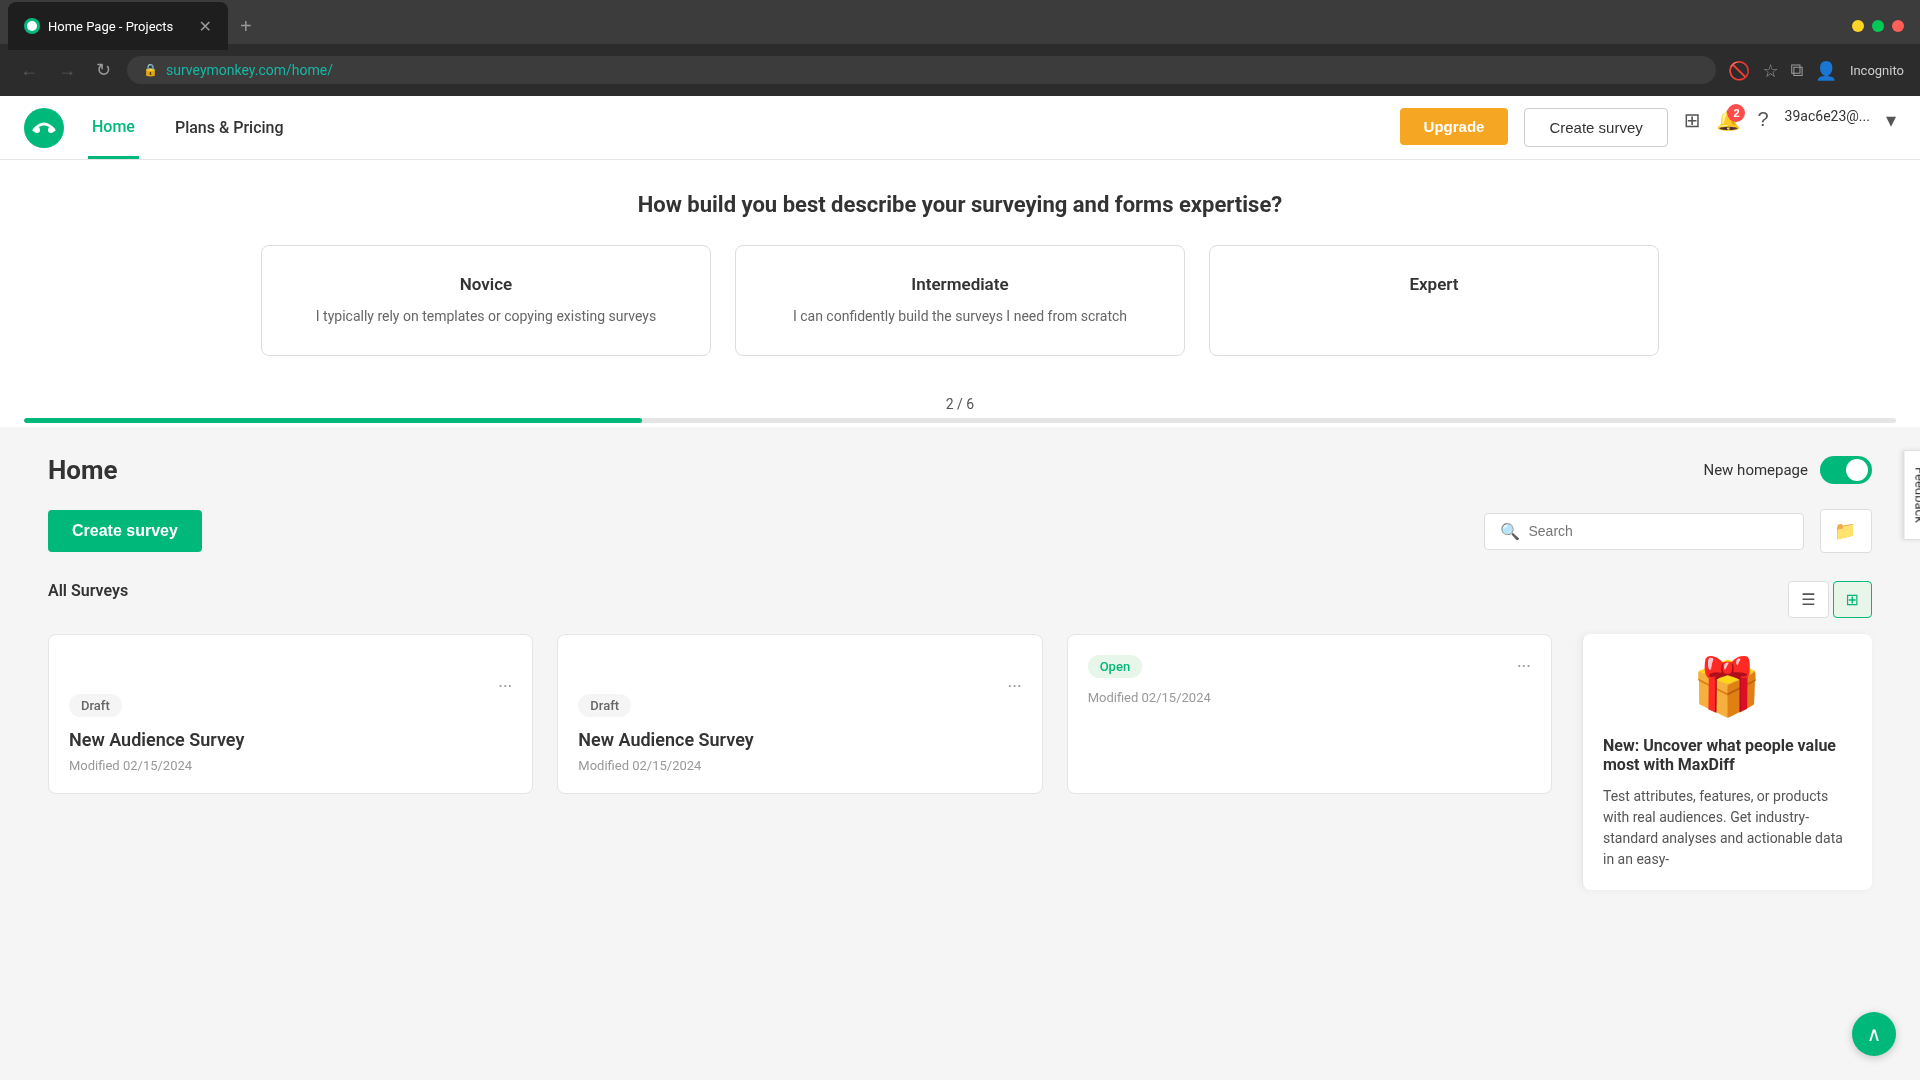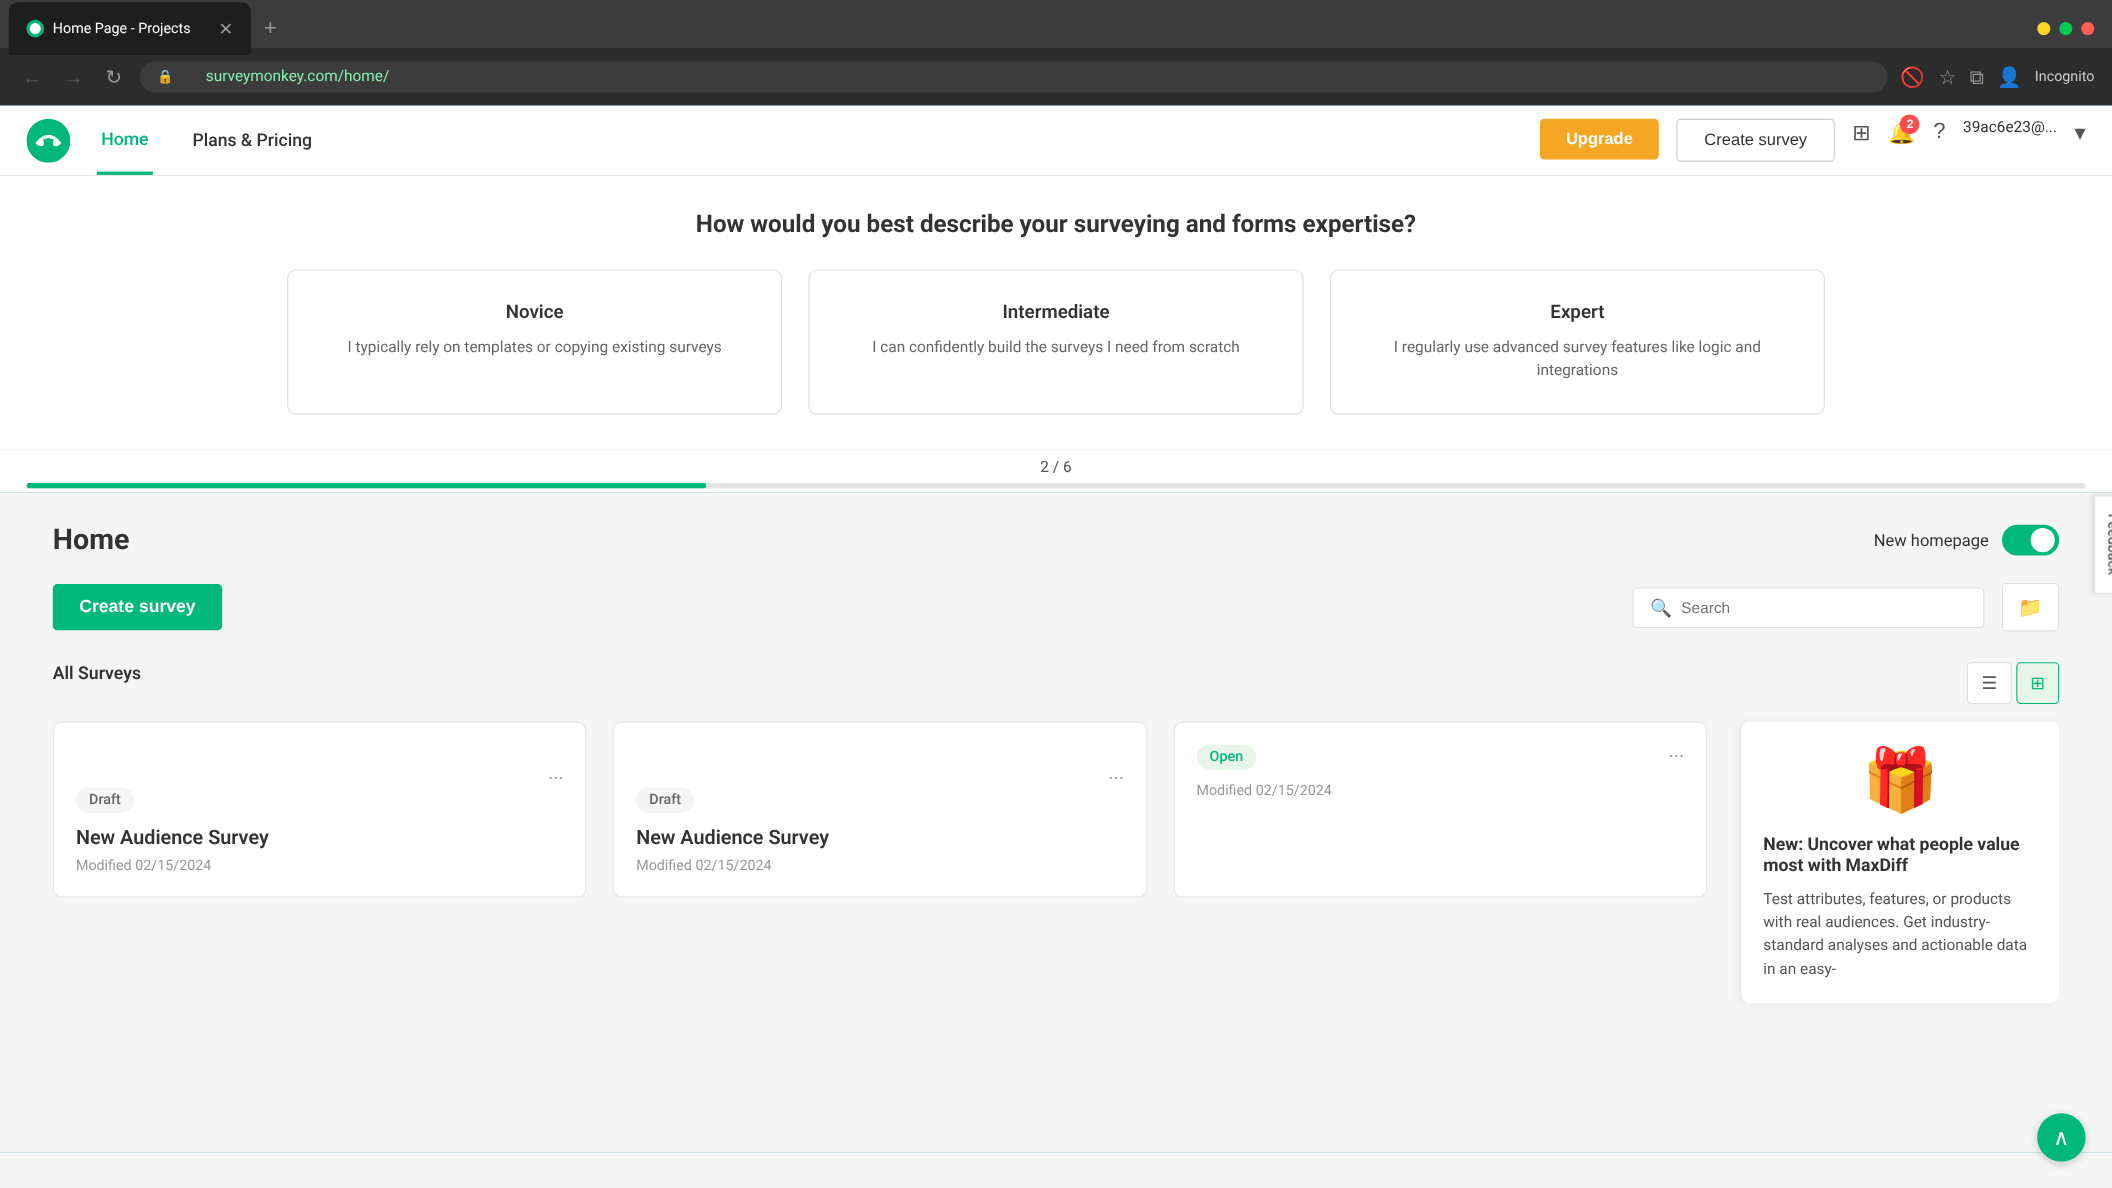--- a/index.html
+++ b/index.html
@@ -15,21 +15,21 @@
     .browser-window-controls { display: flex; gap: 8px; margin-left: auto; padding-right: 16px; align-items: center; }
     .browser-window-controls span { width: 12px; height: 12px; border-radius: 50%; display: inline-block; cursor: pointer; }
     .win-min { background: #ffd426; }
     .win-max { background: #00ca56; }
     .win-close { background: #ff5f57; }
     .browser-toolbar { display: flex; align-items: center; background: #2c2c2c; padding: 8px 16px; gap: 12px; height: 52px; }
     .nav-btn { background: transparent; border: none; color: #999; cursor: pointer; font-size: 18px; padding: 4px; }
     .nav-btn:disabled { opacity: 0.4; cursor: default; }
     .address-bar { flex: 1; background: #3c3c3c; border-radius: 20px; padding: 6px 16px; color: #fff; font-size: 14px; display: flex; align-items: center; gap: 8px; }
     .address-bar .lock-icon { color: #999; font-size: 12px; }
-    .address-text { color: #86efac; font-size: 14px; margin-left: 21px; }
+    .address-text { color: #14b8a6; font-size: 14px; }
     .toolbar-right { display: flex; align-items: center; gap: 12px; color: #999; }
     .toolbar-icon { font-size: 18px; cursor: pointer; }
 
     
     .app { background: #0369a1; }
 
     
     .top-nav { display: flex; align-items: center; background: #fff; border-bottom: 1px solid #e5e5e5; padding: 0 24px; height: 64px; position: relative; }
     .logo { width: 40px; height: 40px; margin-right: 24px; }
     .logo svg { width: 40px; height: 40px; }
@@ -173,33 +173,32 @@
         <span>?</span>
       </button>
       <span class="user-email">39ac6e23@...</span>
       <button class="nav-icon-btn">
         <span>▾</span>
       </button>
     </div>
   </nav>
 
   <div class="expertise-section">
-    <h2 class="expertise-question">How would you best describe your surveying and forms expertise?</h2>
+    <h2 class="expertise-question">How build you best describe your surveying and forms expertise?</h2>
     <div class="expertise-cards">
       <div class="expertise-card">
         <div class="expertise-card-title">Novice</div>
         <div class="expertise-card-desc">I typically rely on templates or copying existing surveys</div>
       </div>
       <div class="expertise-card">
         <div class="expertise-card-title">Intermediate</div>
         <div class="expertise-card-desc">I can confidently build the surveys I need from scratch</div>
       </div>
       <div class="expertise-card">
         <div class="expertise-card-title">Expert</div>
-        <div class="expertise-card-desc">I regularly use advanced survey features like logic and integrations</div>
       </div>
     </div>
   </div>
 
   <div class="progress-section">
     <div class="progress-label">2 / 6</div>
     <div class="progress-bar-bg">
       <div class="progress-bar-fill" style="width: 33%;"></div>
     </div>
   </div>

